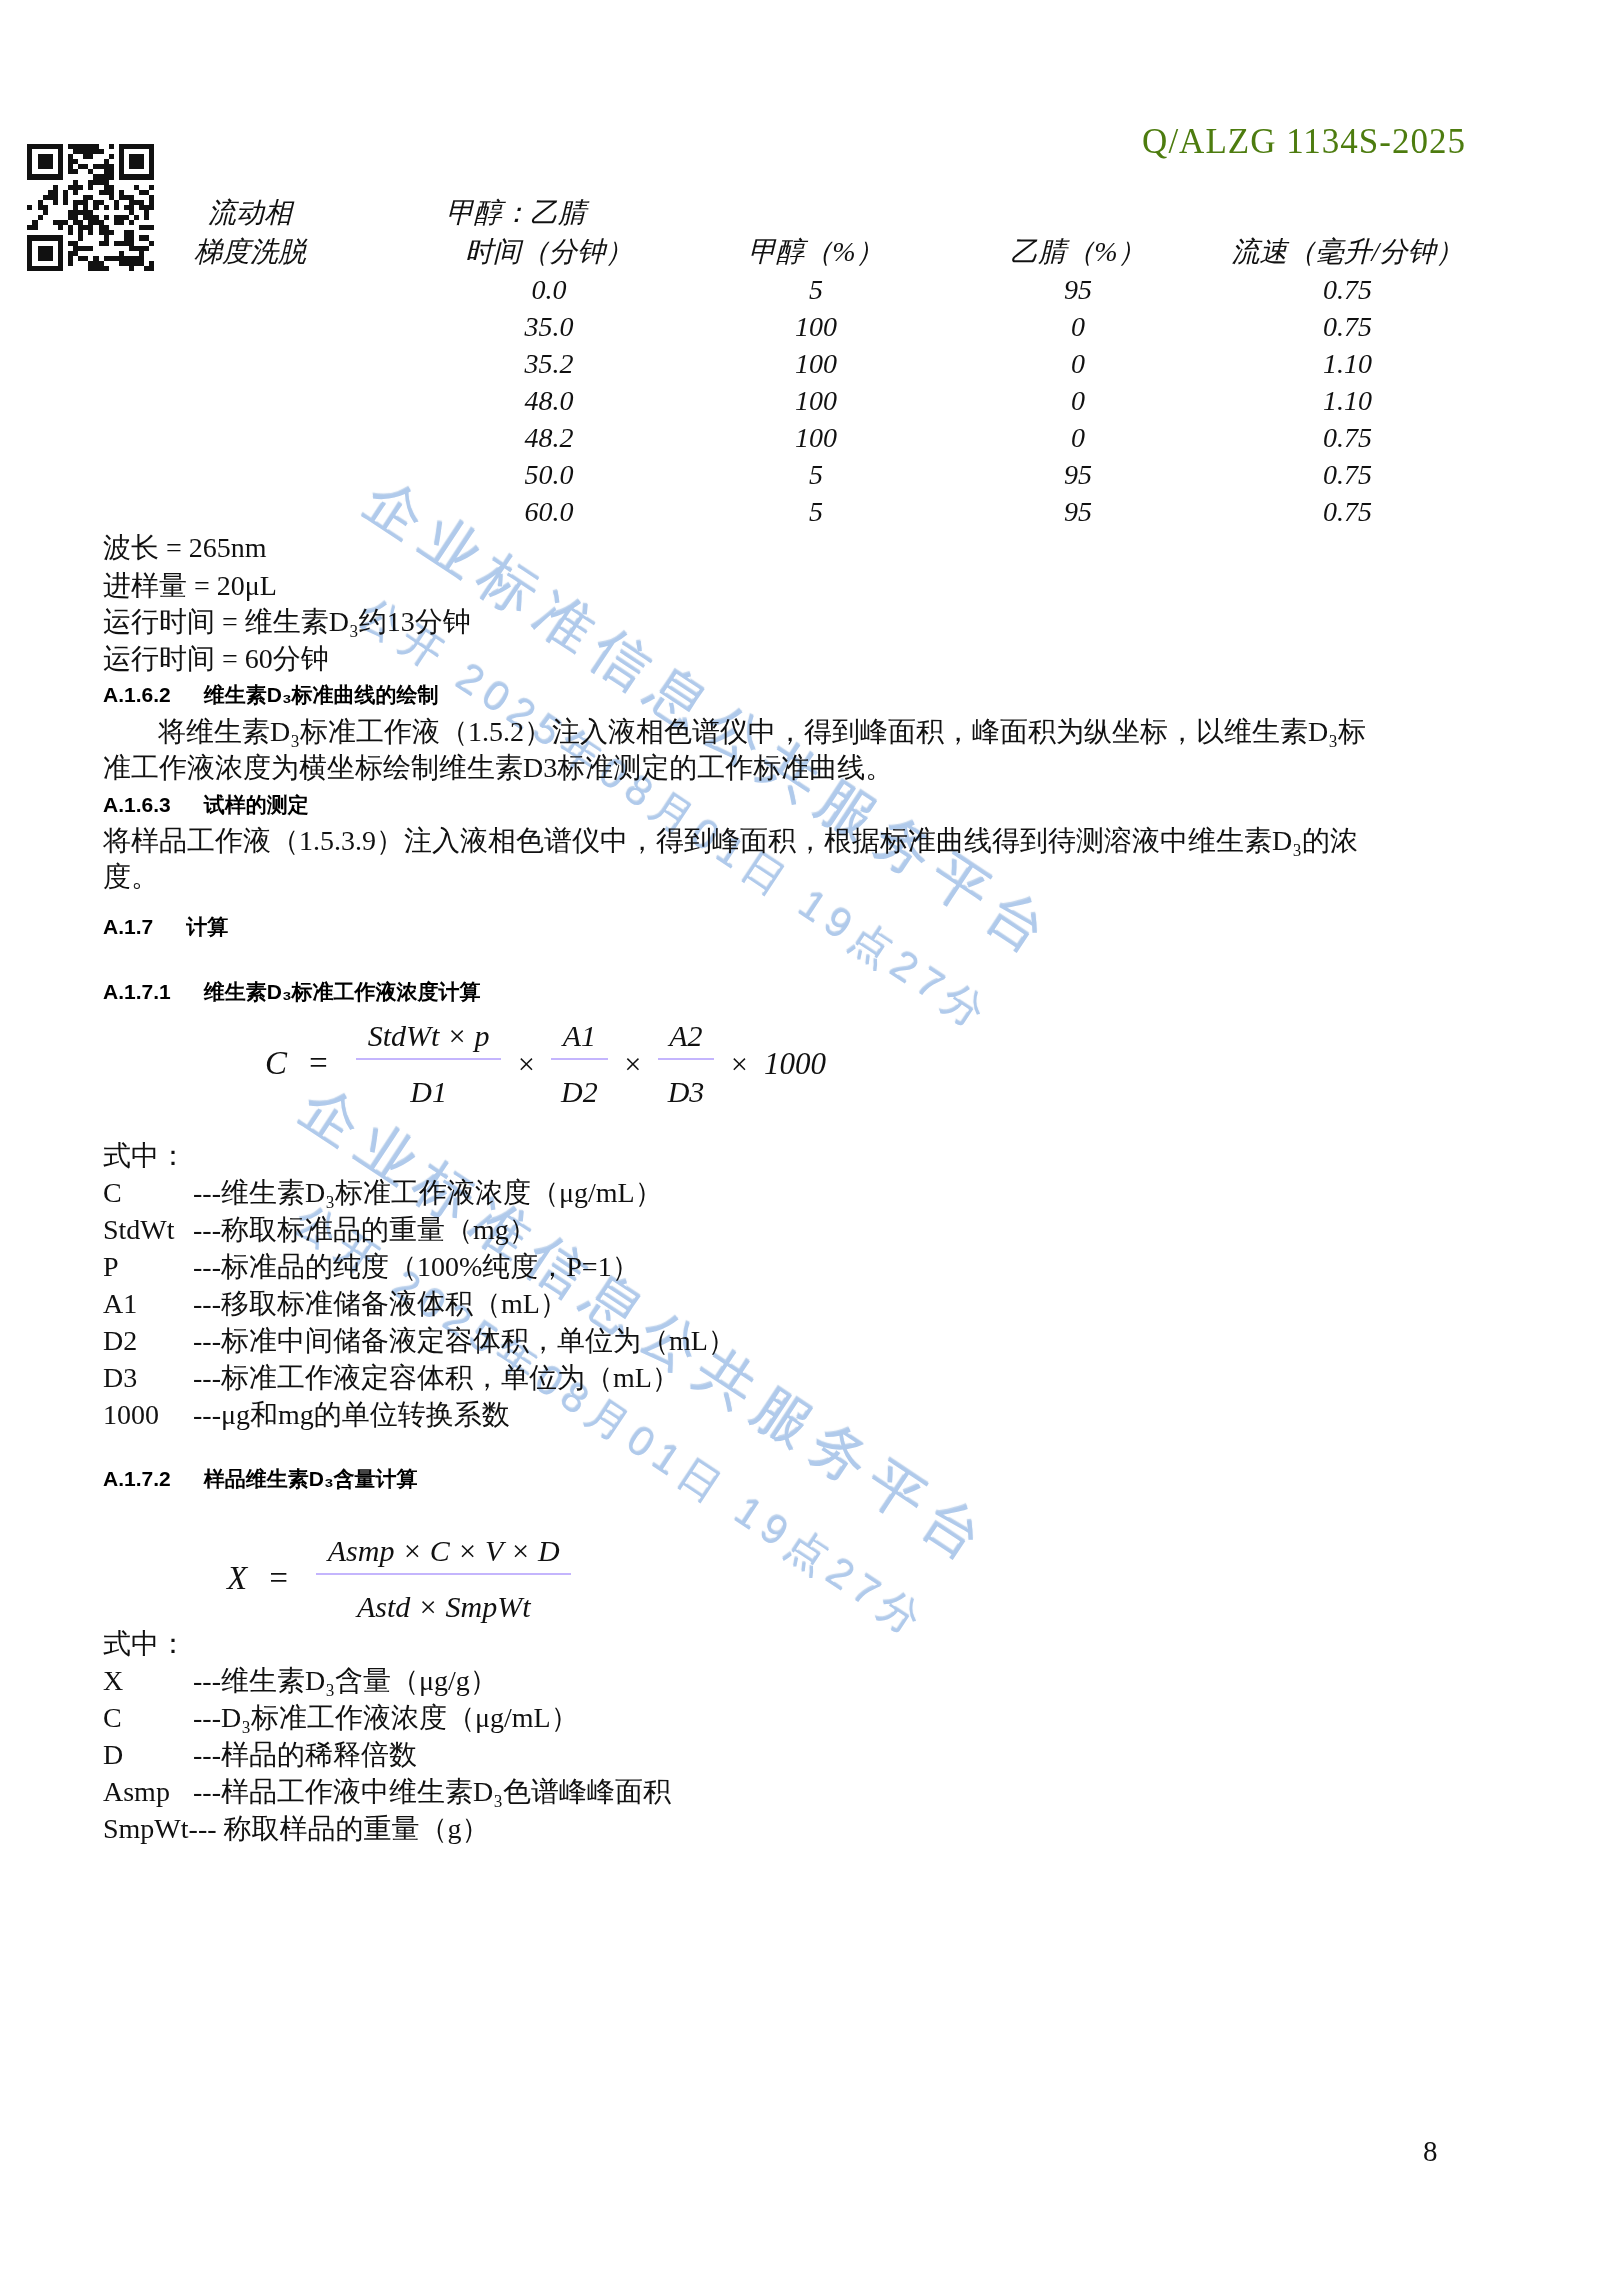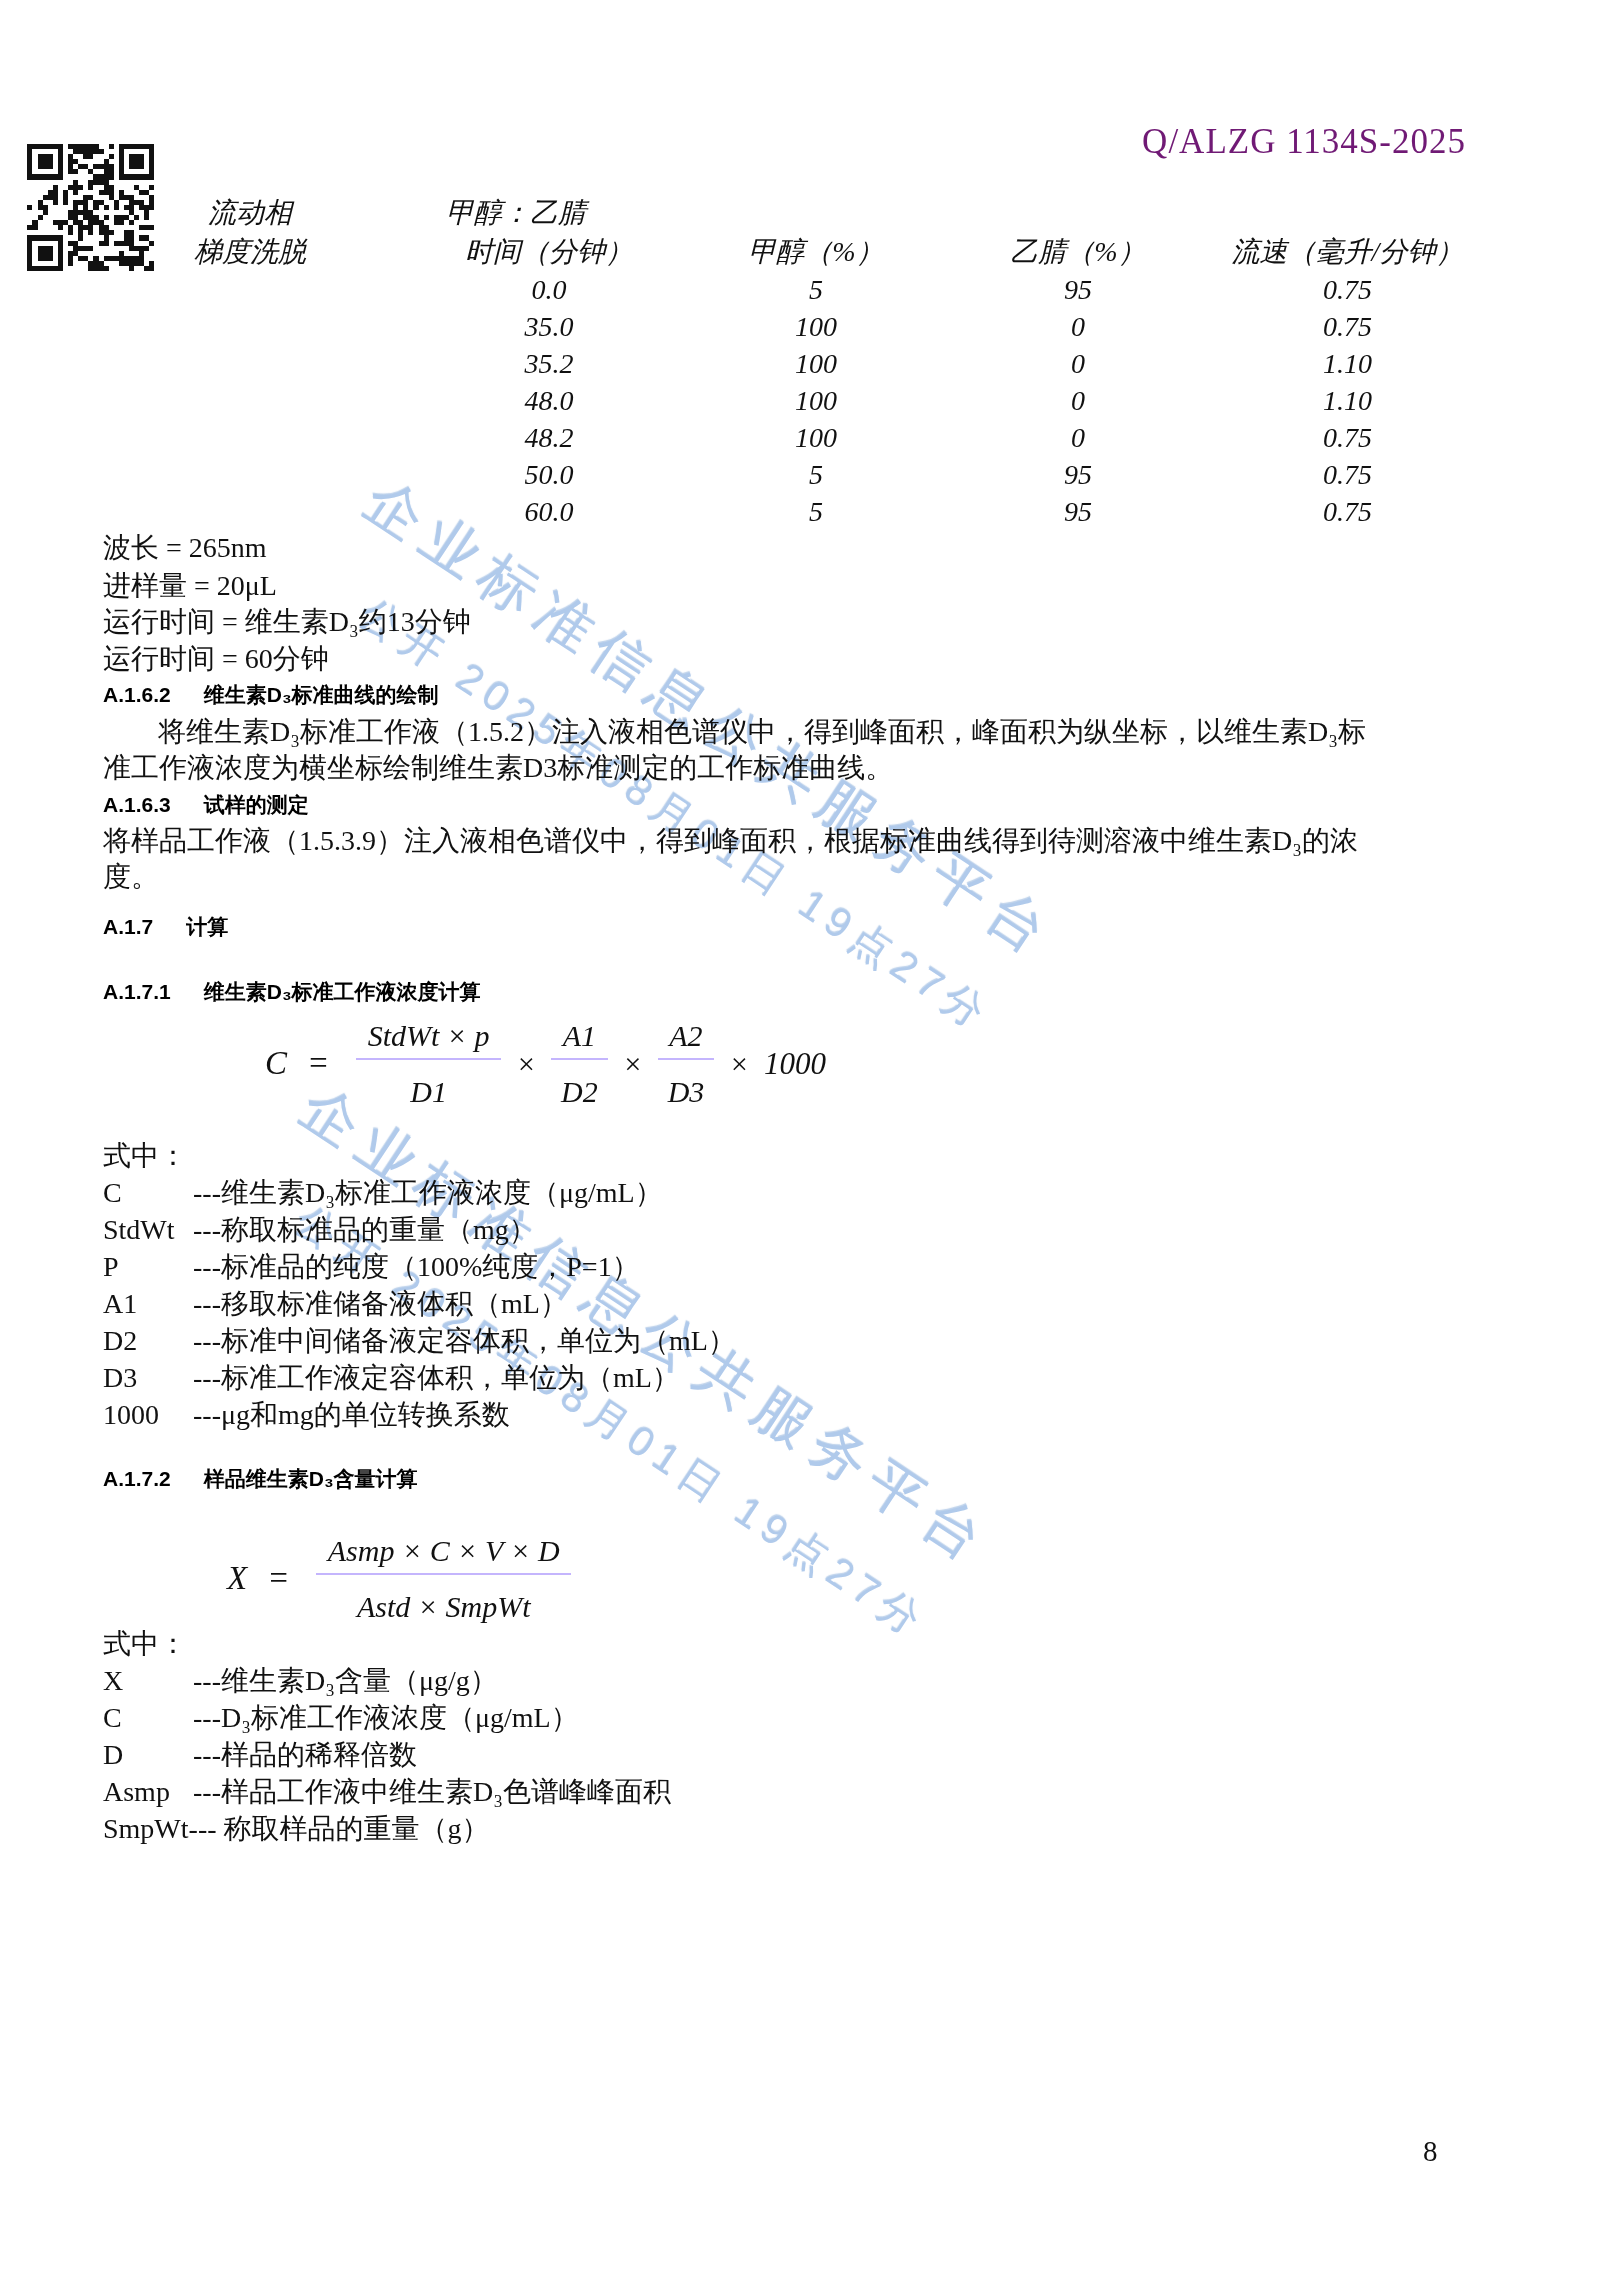--- a/index.html
+++ b/index.html
@@ -7,21 +7,21 @@
         font-family:"Liberation Serif","DejaVu Serif",serif;color:#111;}
   
   .wm{position:absolute;z-index:1;pointer-events:none;transform:rotate(33.5deg);
       transform-origin:0 0;color:#aac6ea;opacity:.92;
       font-family:"Liberation Sans","DejaVu Sans",sans-serif;
       text-shadow:2px 2.9px 1px rgba(255,255,255,.95), -1px -1px 1px rgba(125,165,215,.55);}
   .wm-l1{font-size:57px;letter-spacing:10.8px;white-space:nowrap;}
   .wm-l2{font-size:41px;letter-spacing:7.8px;margin:33px 0 0 57px;white-space:nowrap;}
   
   #content{position:absolute;inset:0;z-index:2;}
-  .doc-code{position:absolute;top:122px;right:155px;font-size:35px;letter-spacing:1px;color:#701a75;}
+  .doc-code{position:absolute;top:122px;right:155px;font-size:35px;letter-spacing:1px;color:#4d7c0f;}
   
   #qr{position:absolute;left:27.4px;top:144px;width:127px;height:127px;
       display:grid;grid-template-columns:repeat(25,1fr);grid-template-rows:repeat(25,1fr);}
   #qr i{display:block;}
   #qr i.b{background:#111;}
   
   #gtable{position:absolute;left:103px;top:193px;width:1367px;font-size:28px;font-style:italic;}
   .trow{display:grid;grid-template-columns:294px 304px 230px 294px 245px;height:37px;
         line-height:37px;}
   .trow.hd{height:39px;line-height:39px;}

